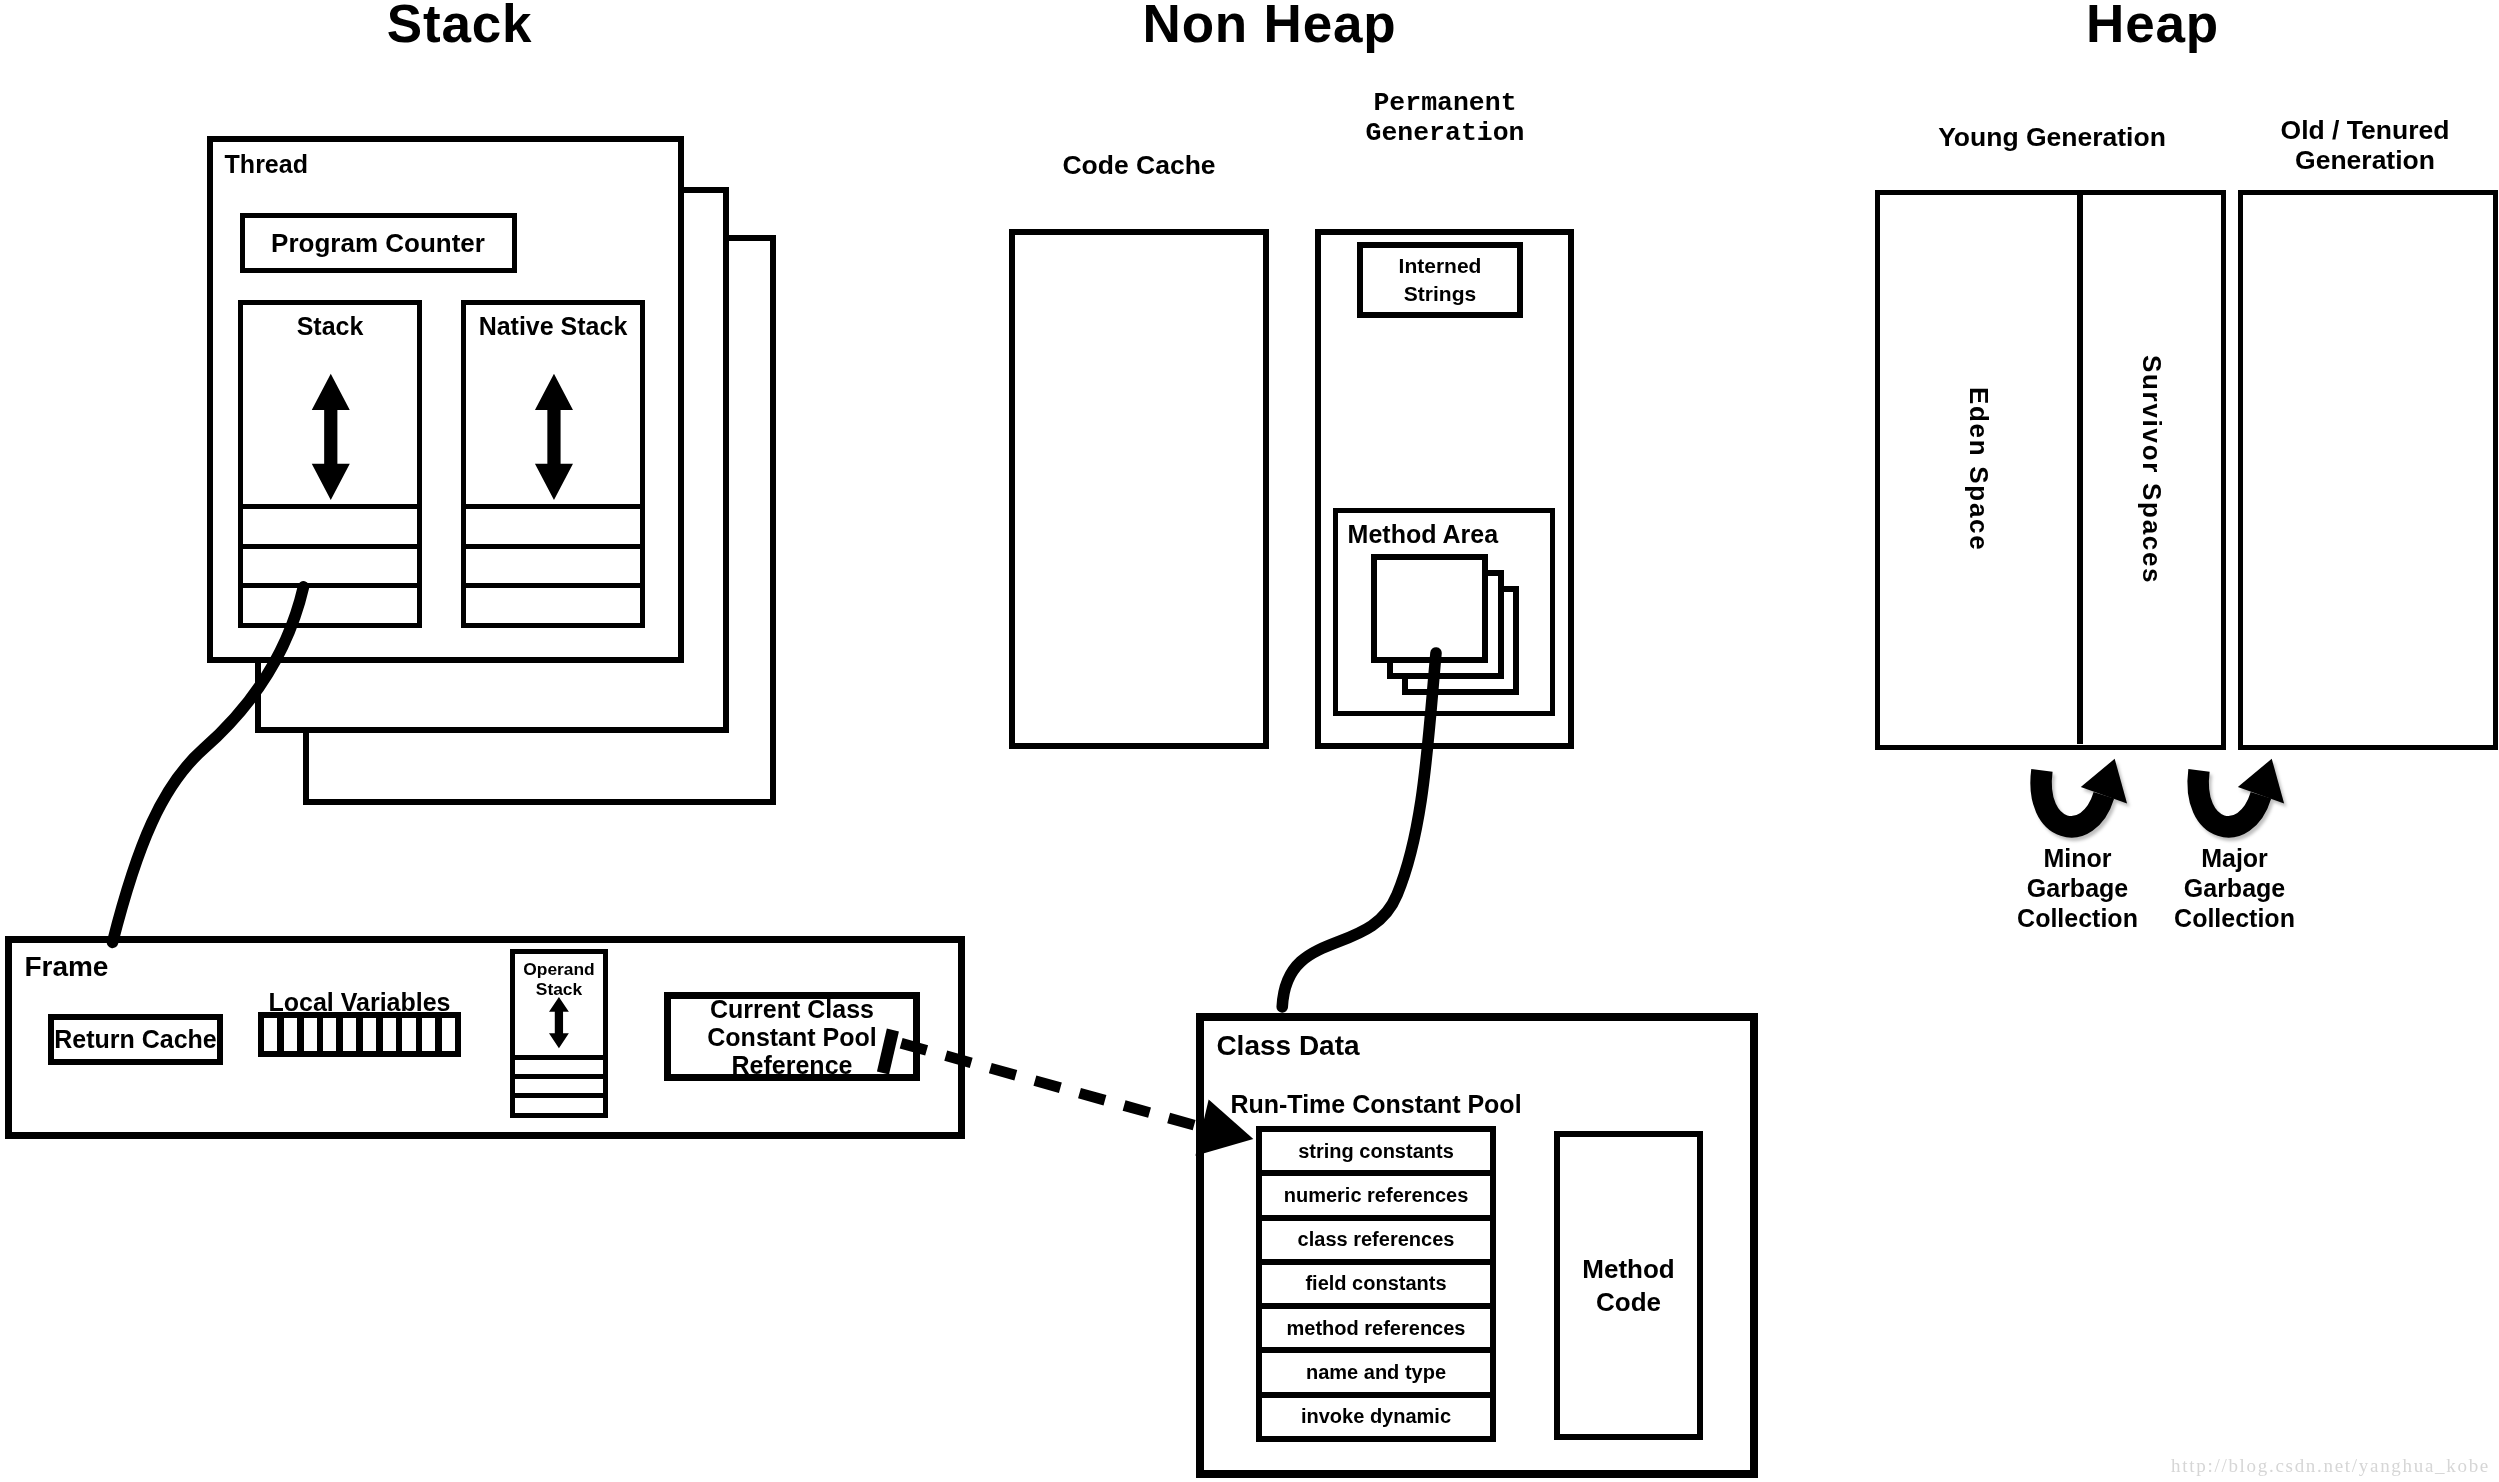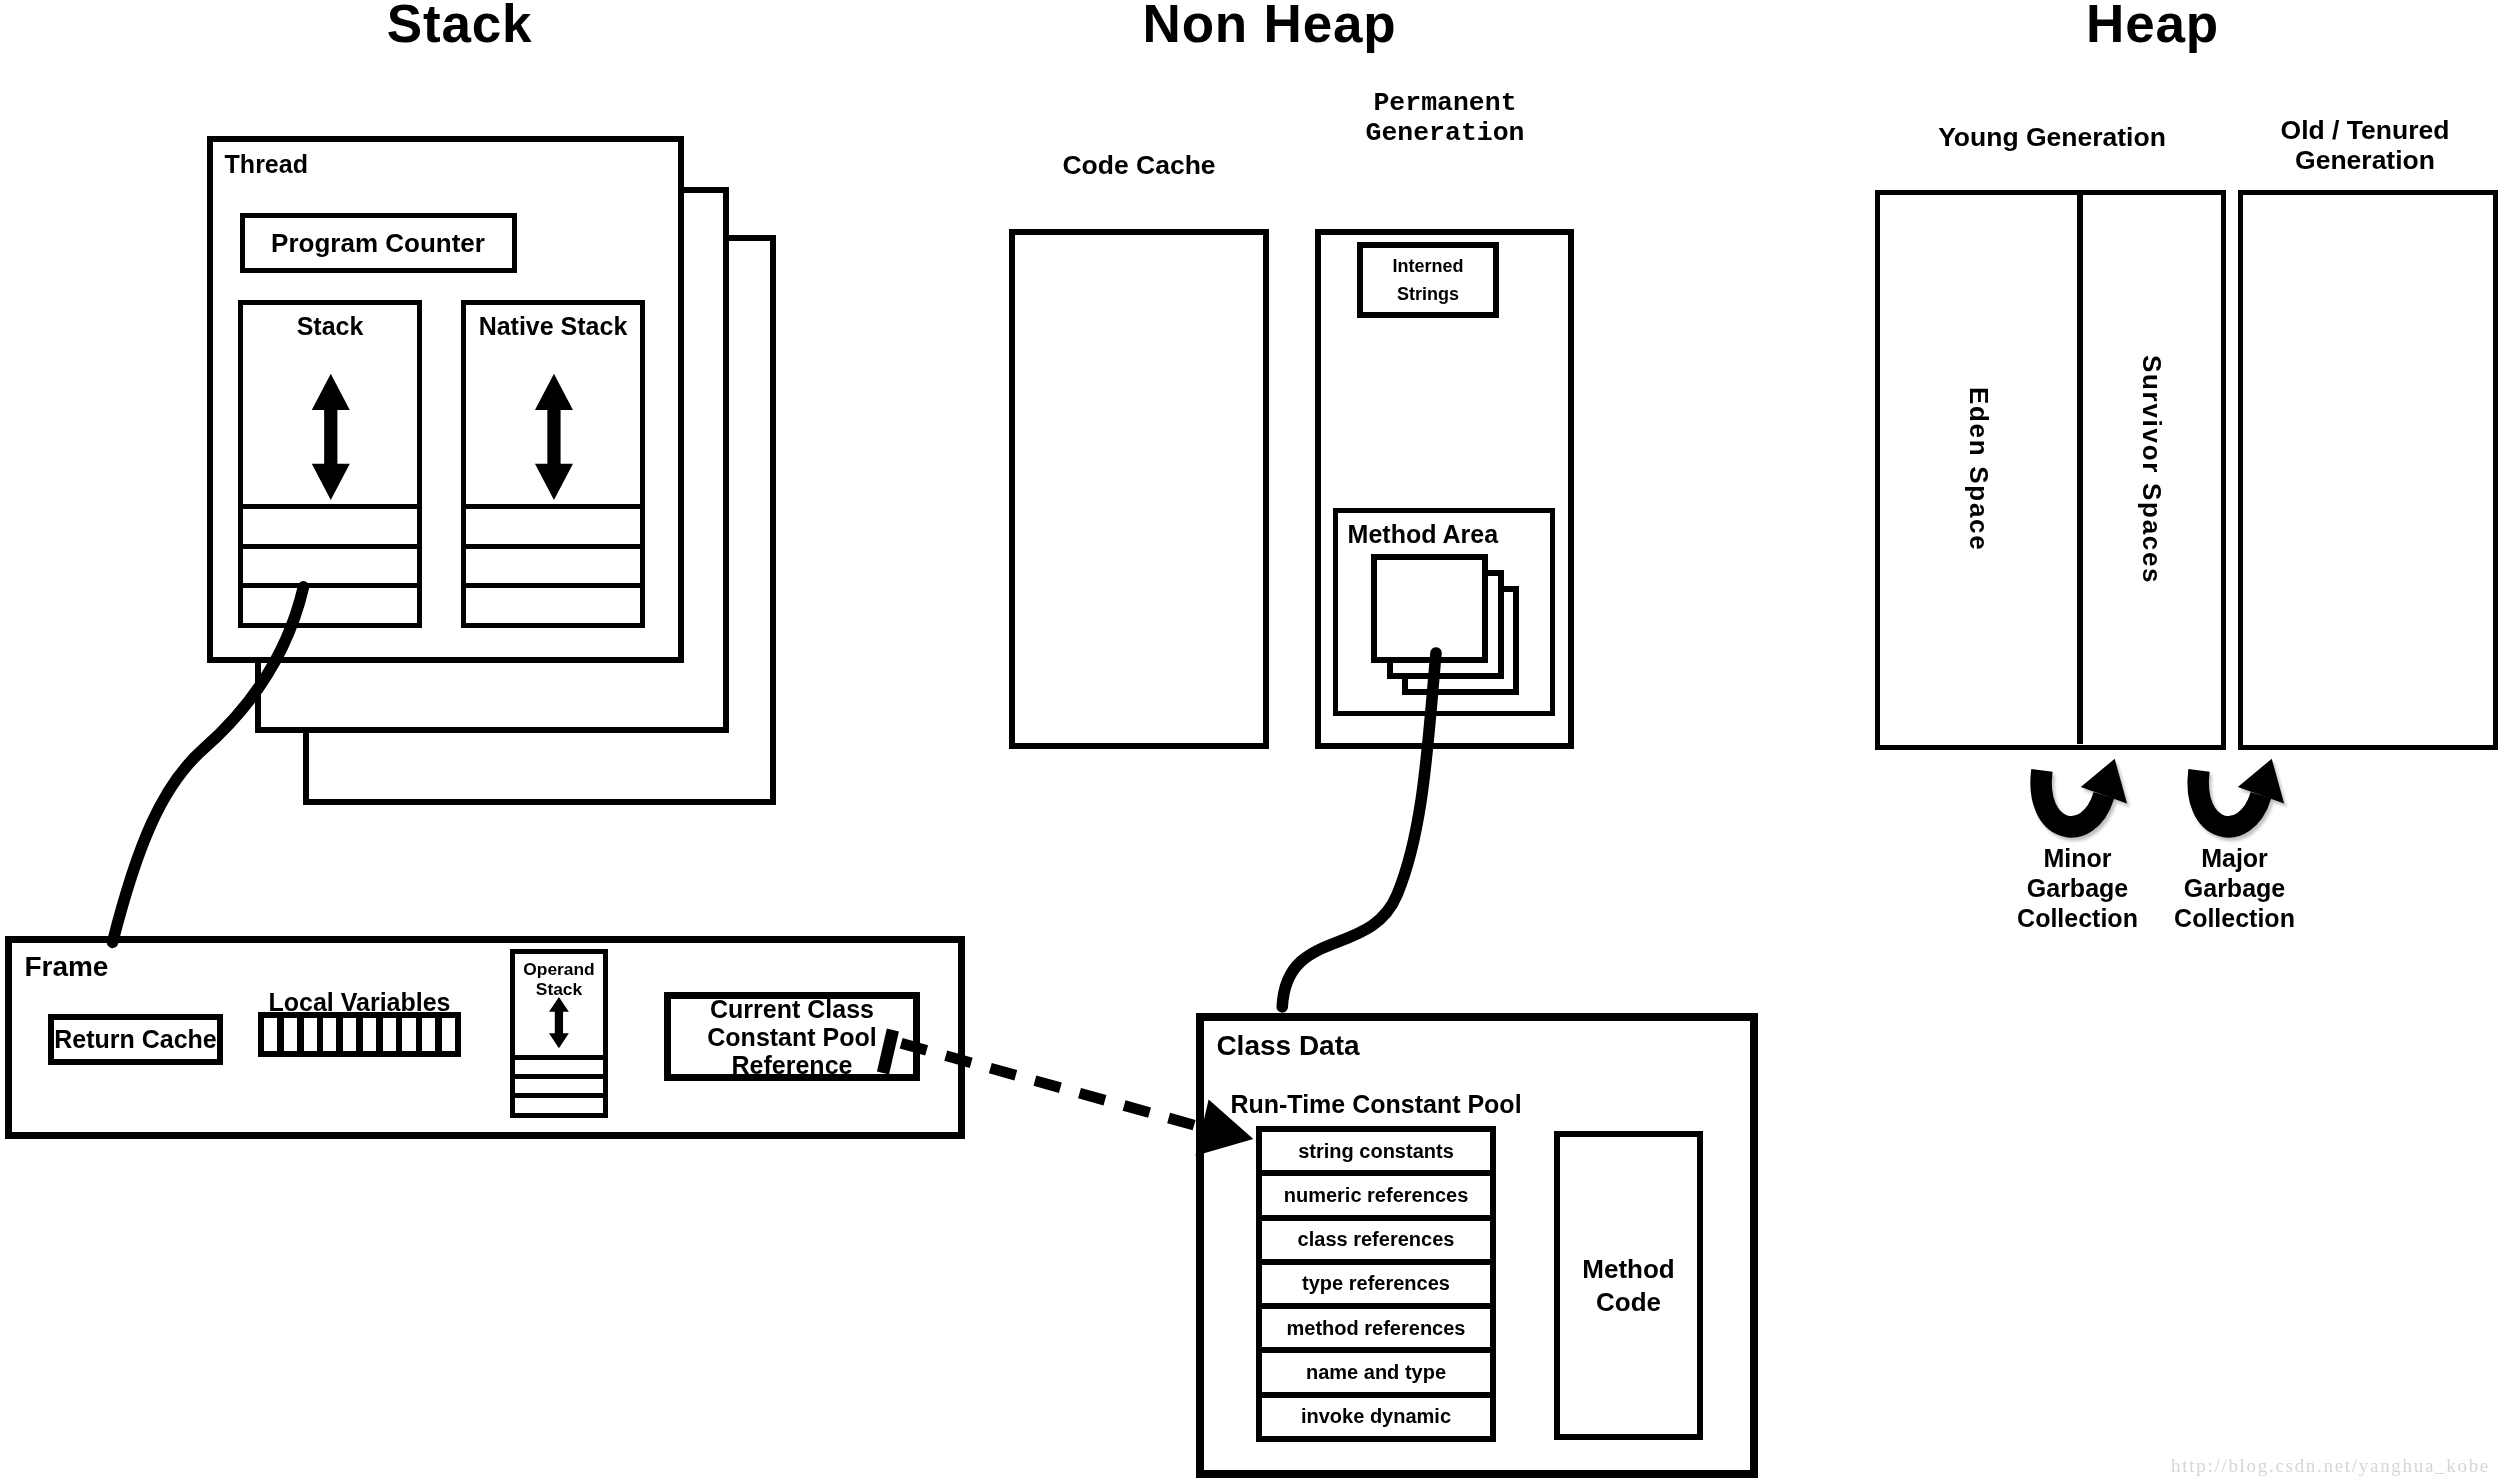--- a/index.html
+++ b/index.html
@@ -102,42 +102,42 @@
   </div>
 
   <div class="seclabel" style="left:1015px;top:150px;width:248px;">Code Cache</div>
   <div class="box" style="left:1009px;top:229px;width:260px;height:520px;"></div>
 
   <div class="seclabel" style="left:1321px;top:88px;width:248px;font-family:Liberation Mono, monospace;">
     <div>Permanent</div>
     <div>Generation</div>
   </div>
   <div class="box" style="left:1315px;top:229px;width:259px;height:520px;">
-    <div class="box center" style="left:36px;top:6.6px;width:142px;height:76px;border-width:6.6px;font-size:18px;font-weight:bold;line-height:28px;">
+    <div class="box center" style="left:36px;top:6.6px;width:166px;height:76px;border-width:6.6px;font-size:21px;font-weight:bold;line-height:28px;">
       <div>
         <div>Interned</div>
         <div>Strings</div>
       </div>
     </div>
     <div class="box" style="left:11.6px;top:273px;width:222px;height:208px;border-width:5.8px;text-align:right;">
       <div class="abs boxlabel" style="left:10px;top:6.6px;">Method Area</div>
       <div class="box" style="left:64px;top:73px;width:117px;height:109px;z-index:1;"></div>
       <div class="box" style="left:49px;top:57px;width:117px;height:109px;z-index:2;"></div>
       <div class="box" style="left:33px;top:41px;width:117px;height:109px;z-index:3;"></div>
     </div>
   </div>
 
   <div class="box" style="left:1196px;top:1013px;width:562px;height:465px;border-width:8.3px;">
     <div class="abs" style="left:12.4px;top:9px;font-size:28px;font-weight:bold;">Class Data</div>
     <div class="abs boxlabel" style="left:23px;top:69px;width:298px;text-align:center;">Run-Time Constant Pool</div>
     <div class="pool-table" style="left:52px;top:105px;width:240px;height:316px;">
       <div class="pool-row">string constants</div>
       <div class="pool-row">numeric references</div>
       <div class="pool-row">class references</div>
-      <div class="pool-row">type references</div>
+      <div class="pool-row">field constants</div>
       <div class="pool-row">method references</div>
       <div class="pool-row">name and type</div>
       <div class="pool-row">invoke dynamic</div>
     </div>
     <div class="box center" style="left:350px;top:110px;width:149px;height:309px;border-width:6.6px;font-size:26px;font-weight:bold;line-height:33px;">
       <div>
         <div>Method</div>
         <div>Code</div>
       </div>
     </div>

